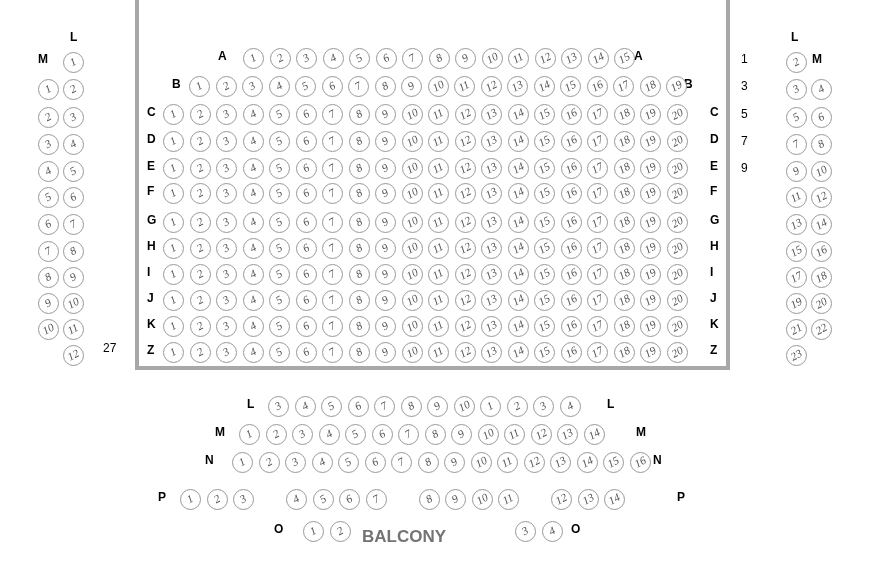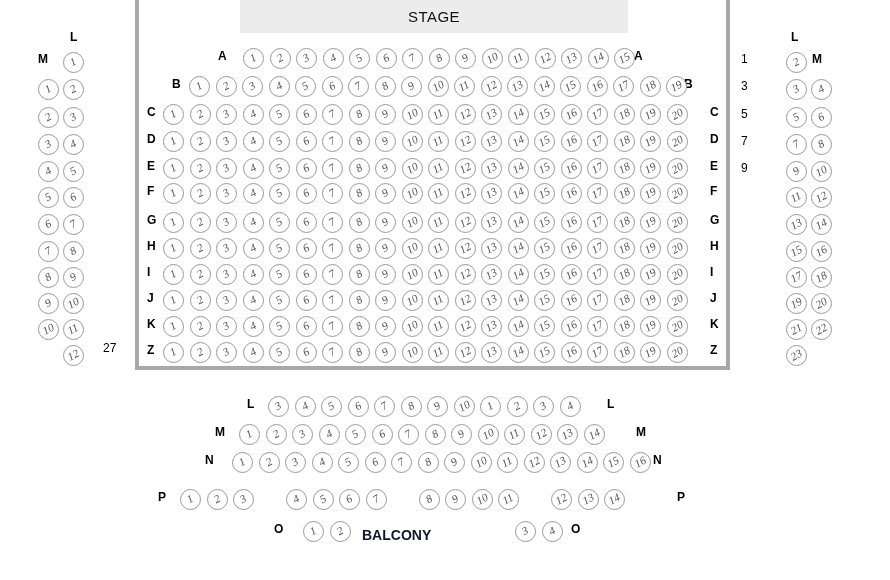--- a/index.html
+++ b/index.html
@@ -53,33 +53,32 @@
   }
   .num-label{
     position:absolute;
     font-size:12px;
     color:#000;
     font-family:"Liberation Sans", sans-serif;
   }
   .balcony-word{
     position:absolute;
     left:362px;top:527px;
-    font-size:14px;
+    font-size:17px;
     font-weight:bold;
-    color:#0f172a;
+    color:#737373;
   }
 </style>
 </head>
 <body>
 
 <div id="stage-container">
 
   <div class="main-box"></div>
 
-  <div class="stage-bar">STAGE</div>
 
   <div class="balcony-word">BALCONY</div>
 
   <div id="dynamic">
       <div class="rowlabel" style="left: 218px; top: 49px;">A</div>
       <div class="rowlabel" style="left: 634px; top: 49px;">A</div>
       <div class="seat" style="left: 243px; top: 48px;">
         <span>1</span>
       </div>
       <div class="seat" style="left: 269.5px; top: 48px;">

